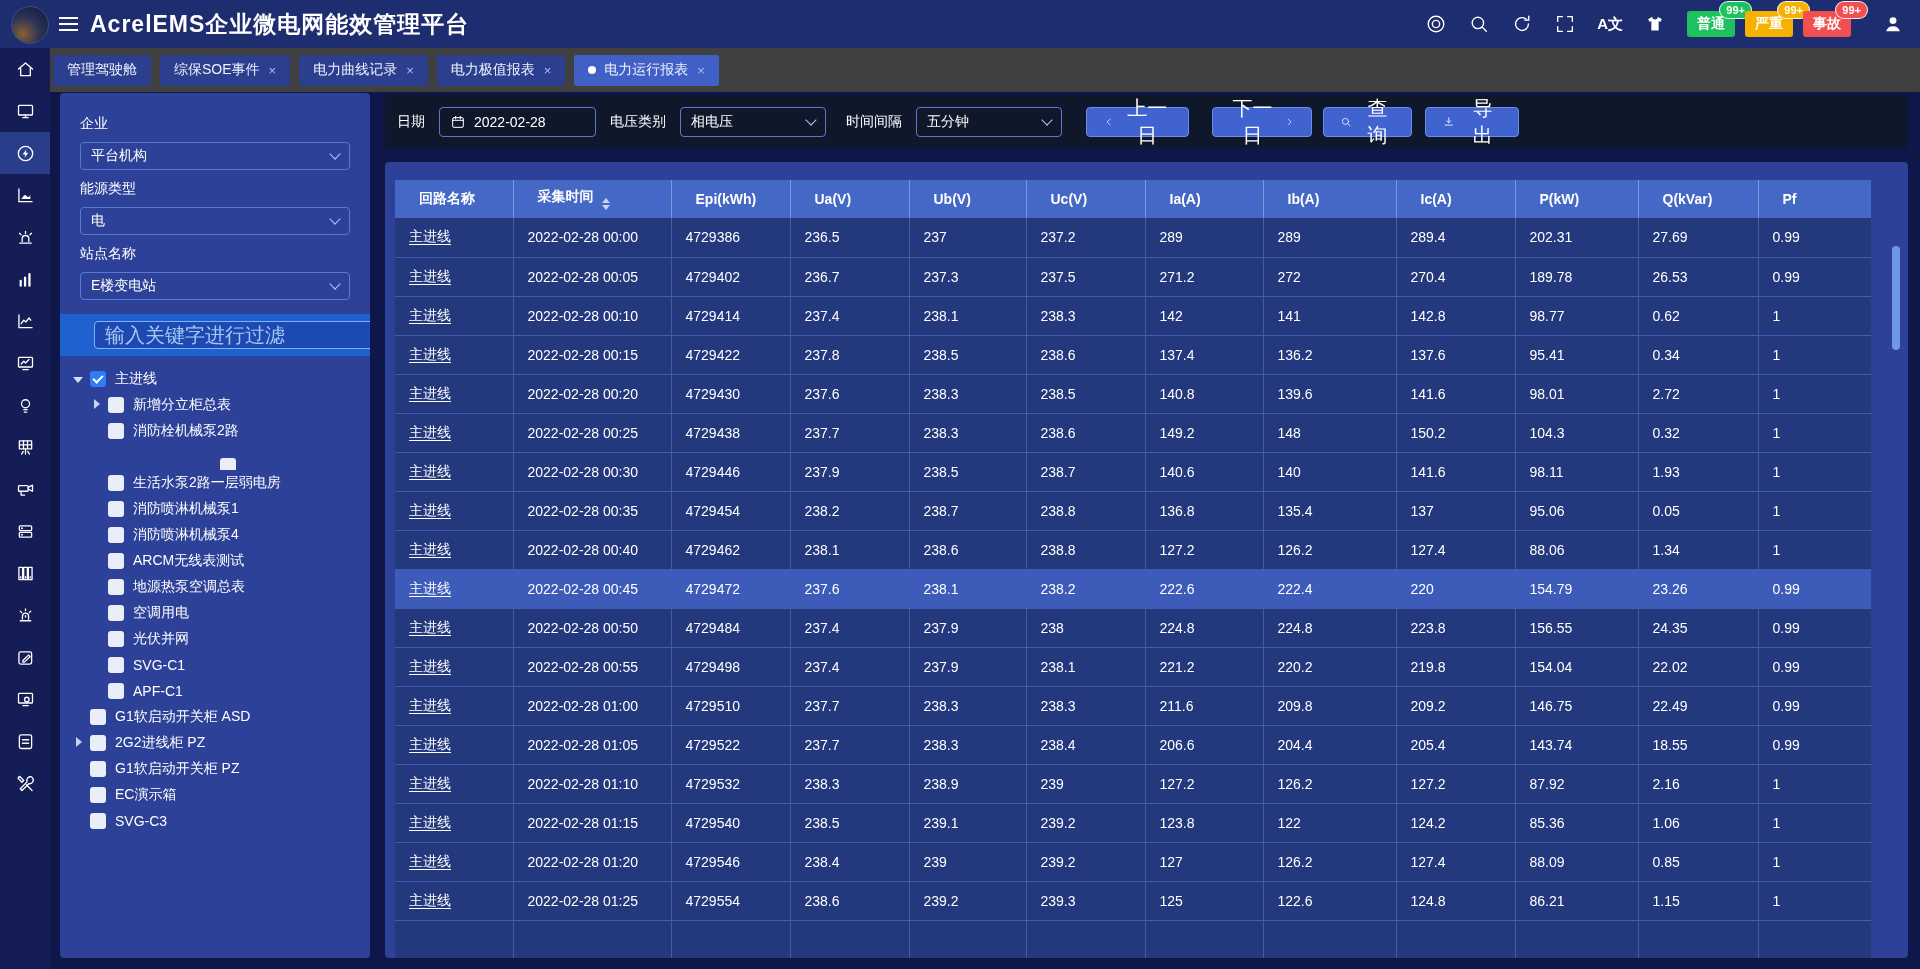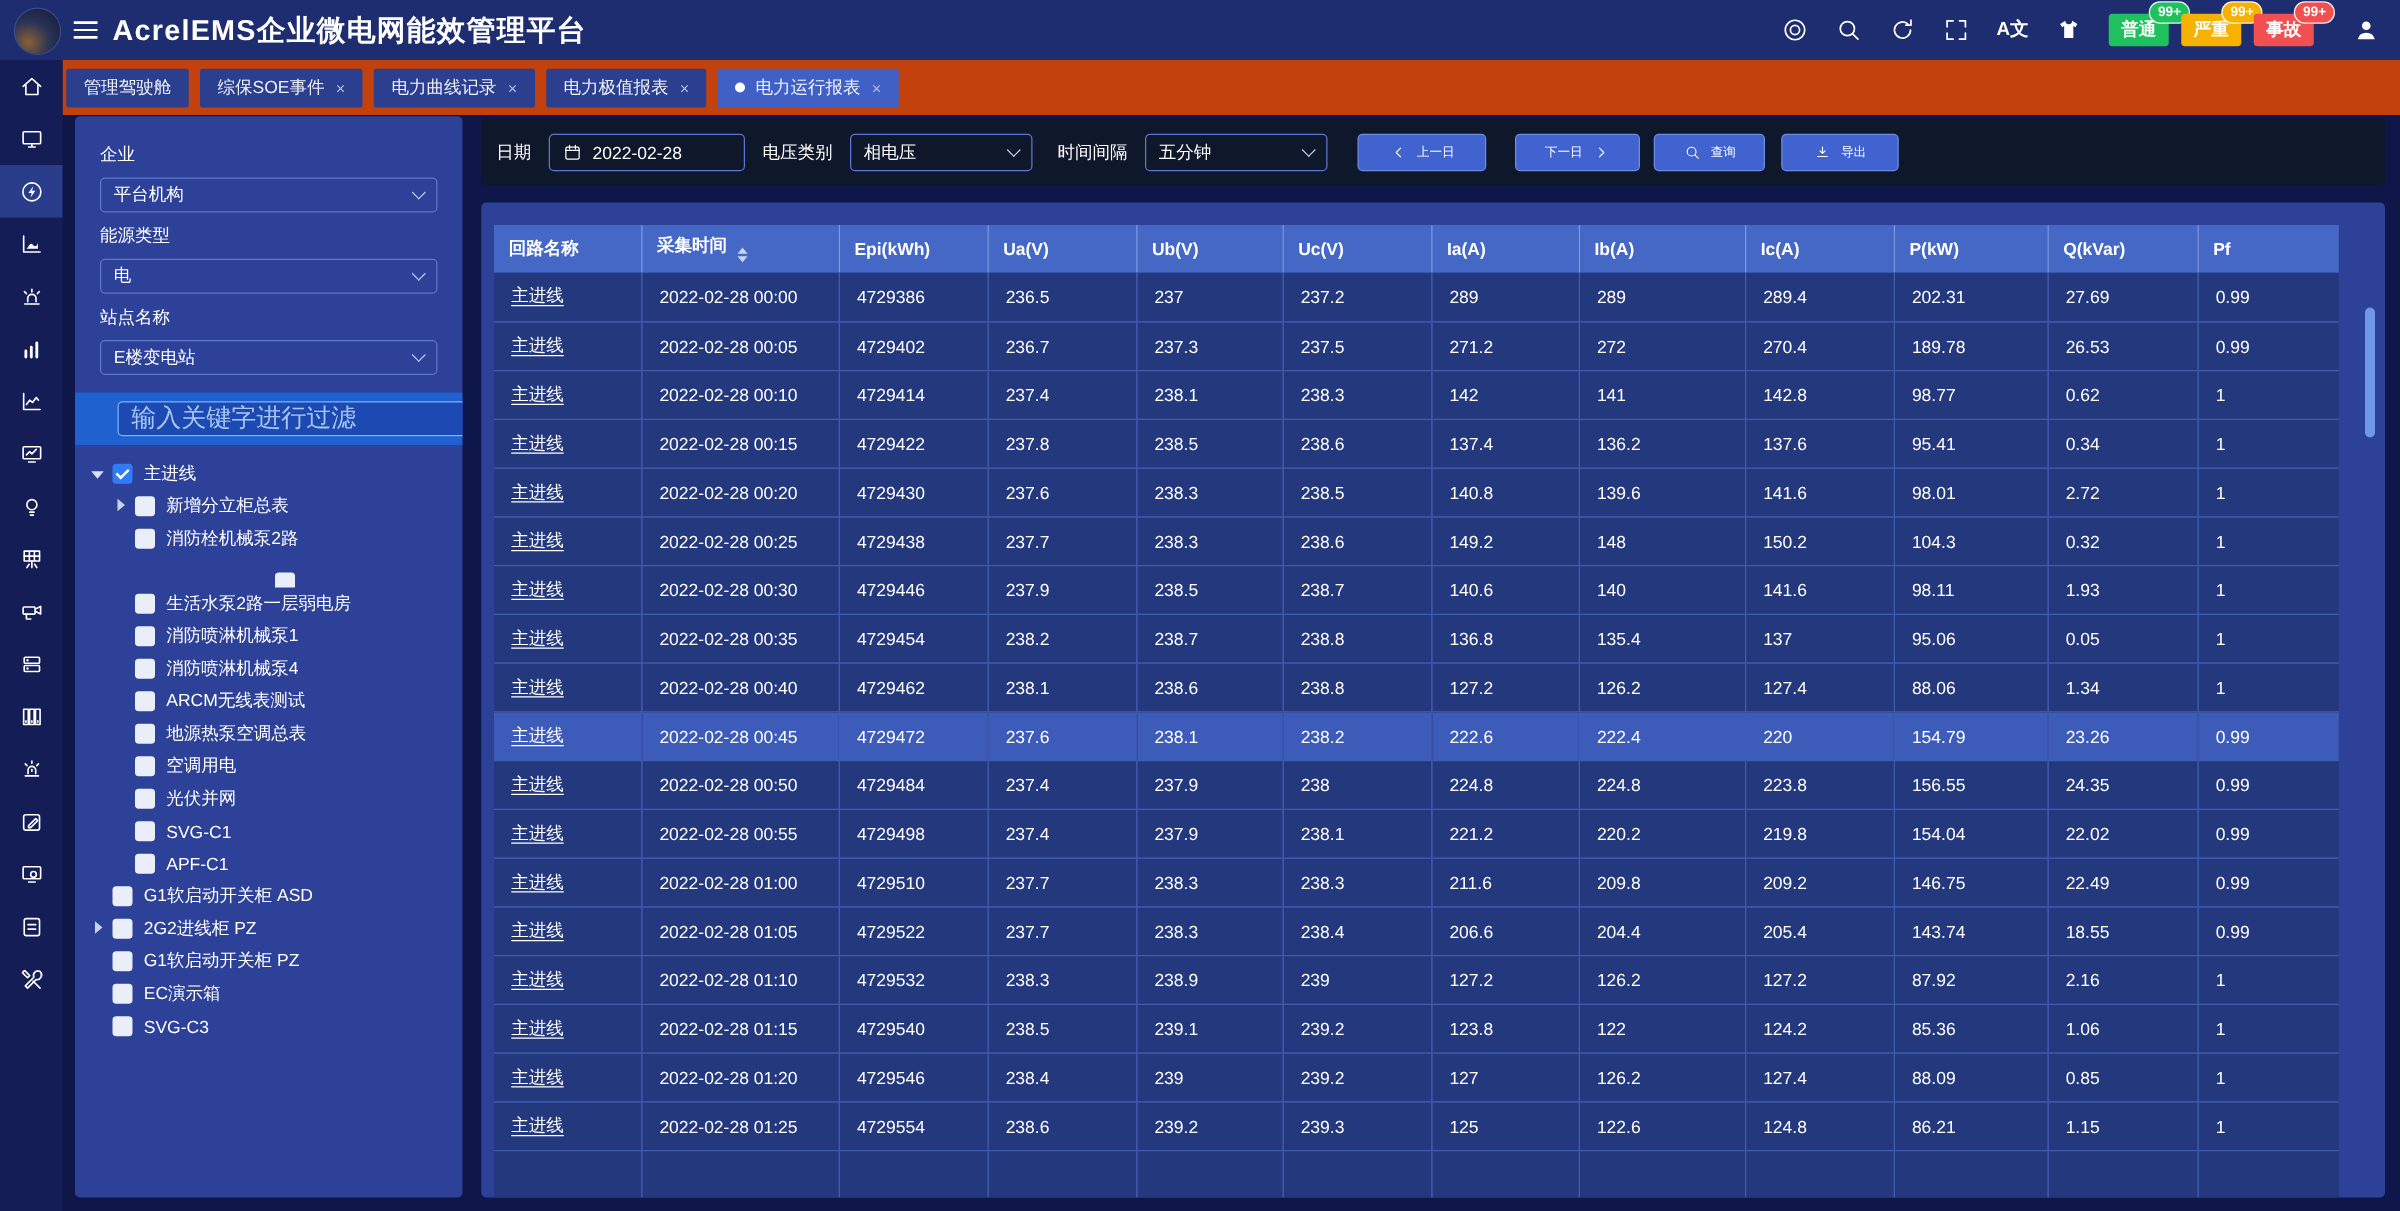--- a/index.html
+++ b/index.html
@@ -19,21 +19,21 @@
   .title { position:absolute; left:90px; top:0; line-height:48px; font-size:23px; font-weight:700; letter-spacing:1px; }
   .header-right { position:absolute; right:16px; top:0; height:48px; display:flex; align-items:center; gap:21px; }
   .hicon svg { width:22px; height:22px; }
   .hicon-text { font-size:15px; font-weight:700; line-height:22px; }
   .badge { position:relative; height:26px; border-radius:3px; padding:0 10px; font-size:14px; font-weight:700;
            display:flex; align-items:center; margin-right:10px; }
   .badge .bubble { position:absolute; top:-10px; right:-17px; height:18px; line-height:16px; border-radius:9px;
                    padding:0 6px; font-size:11px; font-weight:700; border:1px solid rgba(255,255,255,.9); }
 
   
-  .tabbar { position:absolute; left:50px; top:48px; width:1870px; height:44px; background:#c2410c;
+  .tabbar { position:absolute; left:50px; top:48px; width:1870px; height:44px; background:#404040;
             display:flex; align-items:center; padding-left:3px; gap:9px; }
   .tab { height:31px; display:inline-flex; align-items:center; gap:8px; padding:0 14px; background:#2b3f8e;
          border-radius:2px; font-size:14px; color:#eef2fd; cursor:default; white-space:nowrap; }
   .tab.active { background:#4160c6; }
   .tab-dot { width:8px; height:8px; border-radius:50%; background:#fff; }
   .tab-close { font-size:13px; color:#aebeea; margin-left:1px; }
 
   
   .rail { position:absolute; left:0; top:48px; width:50px; height:921px; background:#141d55; }
   .rail-item { width:50px; height:42px; display:flex; align-items:center; justify-content:center; }
@@ -66,30 +66,30 @@
 
   
   .main-filter { position:absolute; left:385px; top:95px; width:1523px; height:53px; background:#0f172a;
                  border-radius:4px; display:flex; align-items:center; padding-left:12px; font-size:14px; }
   .flabel { margin-right:14px; white-space:nowrap; }
   .fbox { height:30px; border:1px solid #5a78d2; border-radius:4px; display:flex; align-items:center;
           padding:0 10px; gap:8px; }
   .fbox svg { width:16px; height:16px; }
   .fbox .grow { flex:1; }
   .fbtn { height:30px; background:#4063cf; border:1px solid #6e8ce2; border-radius:4px; display:flex;
-          align-items:center; justify-content:center; gap:8px; padding:0 16px; font-size:10px; color:#fff; }
+          align-items:center; justify-content:center; gap:8px; padding:0 16px; font-size:20px; color:#fff; }
   .fbtn svg { width:14px; height:14px; }
 
   
   .table-panel { position:absolute; left:385px; top:162px; width:1523px; height:796px; background:#2c4197;
                  border-radius:4px; }
   .table-wrap { position:absolute; left:10px; top:18px; width:1495px; height:778px; overflow:hidden; }
   table { border-collapse:collapse; table-layout:fixed; width:1476px; }
   thead th { height:38px; background:#4568c6; font-size:14px; font-weight:700; text-align:left;
-             padding:0 4px 0 12px; border-right:1px solid #7e97dd; white-space:nowrap; }
+             padding:0 4px 0 24px; border-right:1px solid #7e97dd; white-space:nowrap; }
   thead th:last-child { border-right:none; }
   tbody td { height:39px; background:#24387d; border-bottom:1px solid #3f5caf; border-right:1px solid #3f5caf;
              font-size:14px; padding:0 4px 0 14px; white-space:nowrap; overflow:hidden; }
   tbody td:last-child { border-right:none; }
   tr.hl td { background:#3d5cba; }
   td.link { text-decoration:underline; text-underline-offset:3px; }
   .sorters { display:inline-flex; flex-direction:column; gap:2px; margin-left:8px; vertical-align:-2px; }
   .tri-up { width:0; height:0; border:4px solid transparent; border-bottom:5px solid #c6d4f2; border-top:none; }
   .tri-down { width:0; height:0; border:4px solid transparent; border-top:5px solid #c6d4f2; border-bottom:none; }
   .vscroll-thumb { position:absolute; right:8px; top:84px; width:8px; height:104px; background:#6f97ea; border-radius:4px; }

